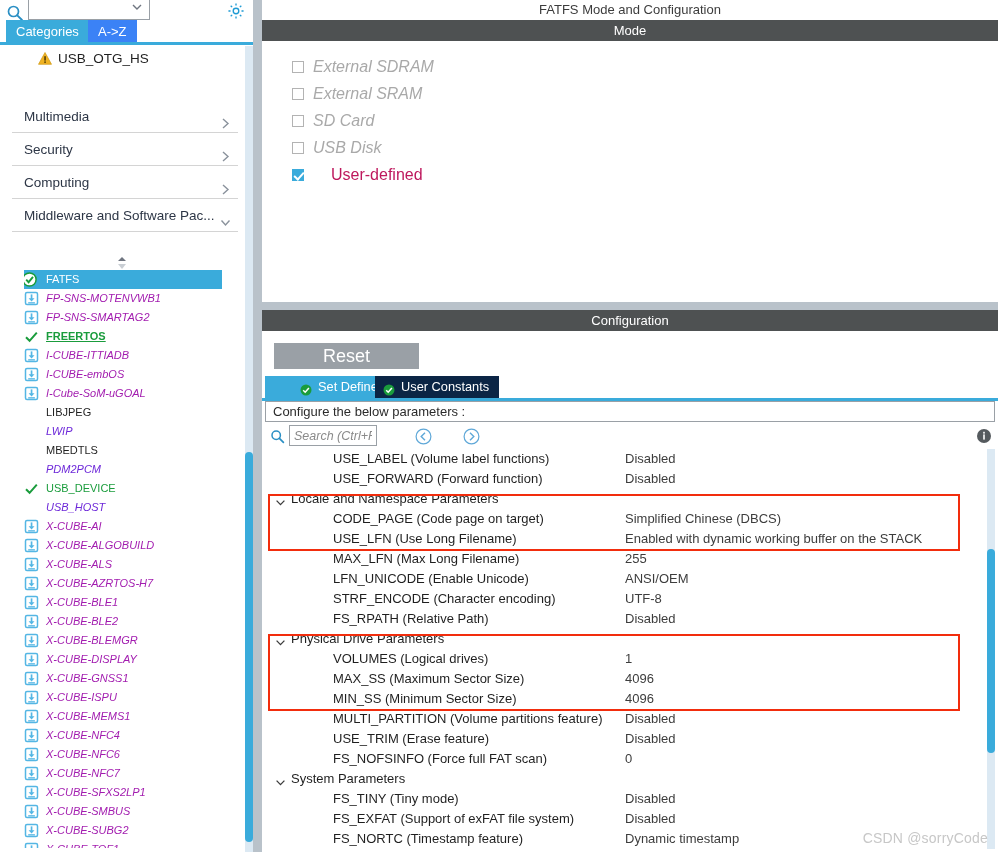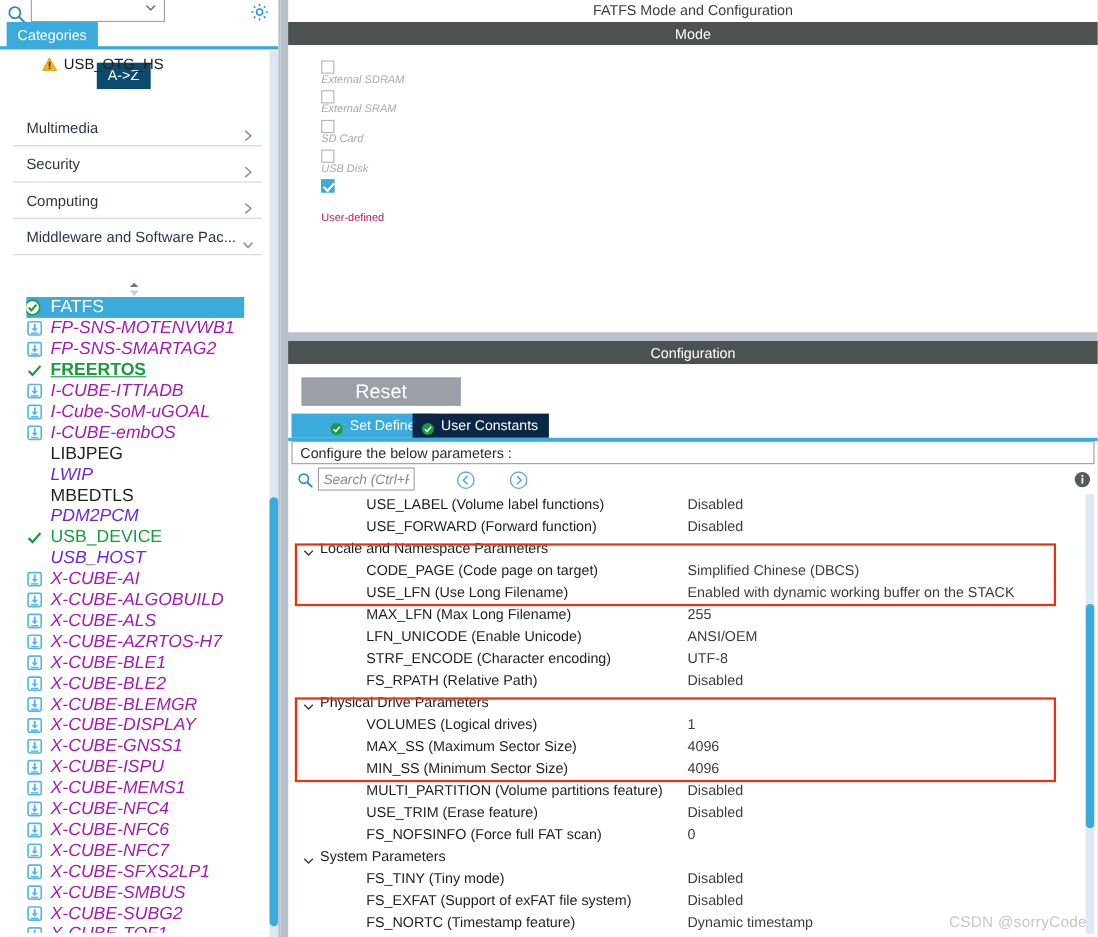--- a/index.html
+++ b/index.html
@@ -38,21 +38,21 @@
   }
 
   .sb-tabs {
     position: absolute; left: 0; top: 20px; width: 255px; height: 24px;
   }
   .sb-tab {
     position: absolute; top: 0; height: 24px; line-height: 24px;
     padding: 0 10px; font-size: 13px; cursor: default; white-space: nowrap;
   }
   .sb-tab.active { left: 6px; background: #3aabdb; color: #ffffff; }
-  .sb-tab.inactive { left: 88px; background: #0c4a6e; color: #ffffff; margin-top: 37px; }
+  .sb-tab.inactive { left: 88px; background: #3b82f6; color: #ffffff; }
   .sb-tabs-underline {
     position: absolute; left: 0; top: 42px; width: 253px; height: 3px;
     background: #3aabdb;
   }
 
   .sb-warnrow {
     position: absolute; left: 0; top: 46px; width: 240px; height: 24px;
     display: flex; align-items: center; padding-left: 38px;
   }
   .warn-tri {
@@ -75,21 +75,21 @@
 
   .sb-splitter {
     position: absolute; left: 112px; top: 256px; width: 20px; height: 14px;
   }
 
   .sb-mwlist {
     position: absolute; left: 24px; top: 270px; width: 200px; height: 578px;
     overflow: hidden;
   }
   .mw {
-    height: 19px; line-height: 19px; font-size: 16px;
+    height: 19px; line-height: 19px; font-size: 11px;
     white-space: nowrap; position: relative; padding-left: 22px;
     cursor: default;
   }
   .mw .ic { position: absolute; left: 0px; top: 2px; width: 15px; height: 15px; }
   .mw.selected {
     background: #3aabdb; color: #ffffff; width: 200px;
     margin-left: -2px; padding-left: 24px;
   }
   .mw.dl { color: #a21caf; font-style: italic; }
   .mw.plain { color: #1f1f1f; }
@@ -126,23 +126,22 @@
     text-align: center; width: 736px;
   }
   #mode-hdr { top: 20px; }
   #cfg-hdr  { top: 310px; }
 
   .mode-body {
     position: absolute; left: 7px; top: 41px; width: 736px; height: 261px;
     background: #ffffff;
   }
   .chk-row {
-    position: absolute; left: 30px; height: 23px; display: flex; align-items: flex-start;
-    font-size: 10px;
-    flex-direction: column;
+    position: absolute; left: 30px; height: 23px; display: flex; align-items: center;
+    font-size: 16px;
   }
   .chk {
     width: 12px; height: 12px; border: 1px solid #b3b3b3; background: #fff;
     margin-right: 9px; flex: 0 0 auto; position: relative;
   }
   .chk.checked { background: #3aabdb; border-color: #3aabdb; }
   .chk.checked:after {
     content: ""; position: absolute; left: 3px; top: 0px;
     width: 4px; height: 8px; border: solid #ffffff;
     border-width: 0 2px 2px 0; transform: rotate(42deg);
@@ -352,27 +351,27 @@
               <rect x="1.5" y="1.5" width="12" height="12" rx="1.5" fill="none" stroke="#54b6e4" stroke-width="1.5"></rect>
               <rect x="6.7" y="3.4" width="1.7" height="4.6" fill="#54b6e4"></rect>
               <polygon points="4.6,7.3 10.5,7.3 7.55,10.6" fill="#54b6e4"></polygon>
               <rect x="4.2" y="11.2" width="6.7" height="1.3" fill="#54b6e4"></rect>
             </svg></span><span class="t">I-CUBE-ITTIADB</span></div>
         <div class="mw dl"><span class="ic"><svg width="15" height="15" viewBox="0 0 15 15">
               <rect x="1.5" y="1.5" width="12" height="12" rx="1.5" fill="none" stroke="#54b6e4" stroke-width="1.5"></rect>
               <rect x="6.7" y="3.4" width="1.7" height="4.6" fill="#54b6e4"></rect>
               <polygon points="4.6,7.3 10.5,7.3 7.55,10.6" fill="#54b6e4"></polygon>
               <rect x="4.2" y="11.2" width="6.7" height="1.3" fill="#54b6e4"></rect>
+            </svg></span><span class="t">I-CUBE-embOS</span></div>
+        <div class="mw dl"><span class="ic"><svg width="15" height="15" viewBox="0 0 15 15">
+              <rect x="1.5" y="1.5" width="12" height="12" rx="1.5" fill="none" stroke="#54b6e4" stroke-width="1.5"></rect>
+              <rect x="6.7" y="3.4" width="1.7" height="4.6" fill="#54b6e4"></rect>
+              <polygon points="4.6,7.3 10.5,7.3 7.55,10.6" fill="#54b6e4"></polygon>
+              <rect x="4.2" y="11.2" width="6.7" height="1.3" fill="#54b6e4"></rect>
             </svg></span><span class="t">I-Cube-SoM-uGOAL</span></div>
-        <div class="mw dl"><span class="ic"><svg width="15" height="15" viewBox="0 0 15 15">
-              <rect x="1.5" y="1.5" width="12" height="12" rx="1.5" fill="none" stroke="#54b6e4" stroke-width="1.5"></rect>
-              <rect x="6.7" y="3.4" width="1.7" height="4.6" fill="#54b6e4"></rect>
-              <polygon points="4.6,7.3 10.5,7.3 7.55,10.6" fill="#54b6e4"></polygon>
-              <rect x="4.2" y="11.2" width="6.7" height="1.3" fill="#54b6e4"></rect>
-            </svg></span><span class="t">I-CUBE-embOS</span></div>
         <div class="mw plain"><span class="t">LIBJPEG</span></div>
         <div class="mw plain-it"><span class="t">LWIP</span></div>
         <div class="mw plain"><span class="t">MBEDTLS</span></div>
         <div class="mw plain-it"><span class="t">PDM2PCM</span></div>
         <div class="mw ok"><span class="ic"><svg width="15" height="15" viewBox="0 0 15 15">
               <polyline points="2,8.2 5.6,11.8 12.8,3.6" fill="none" stroke="#1a9c3c" stroke-width="2"></polyline>
             </svg></span><span class="t">USB_DEVICE</span></div>
         <div class="mw plain-it"><span class="t">USB_HOST</span></div>
         <div class="mw dl"><span class="ic"><svg width="15" height="15" viewBox="0 0 15 15">
               <rect x="1.5" y="1.5" width="12" height="12" rx="1.5" fill="none" stroke="#54b6e4" stroke-width="1.5"></rect>

